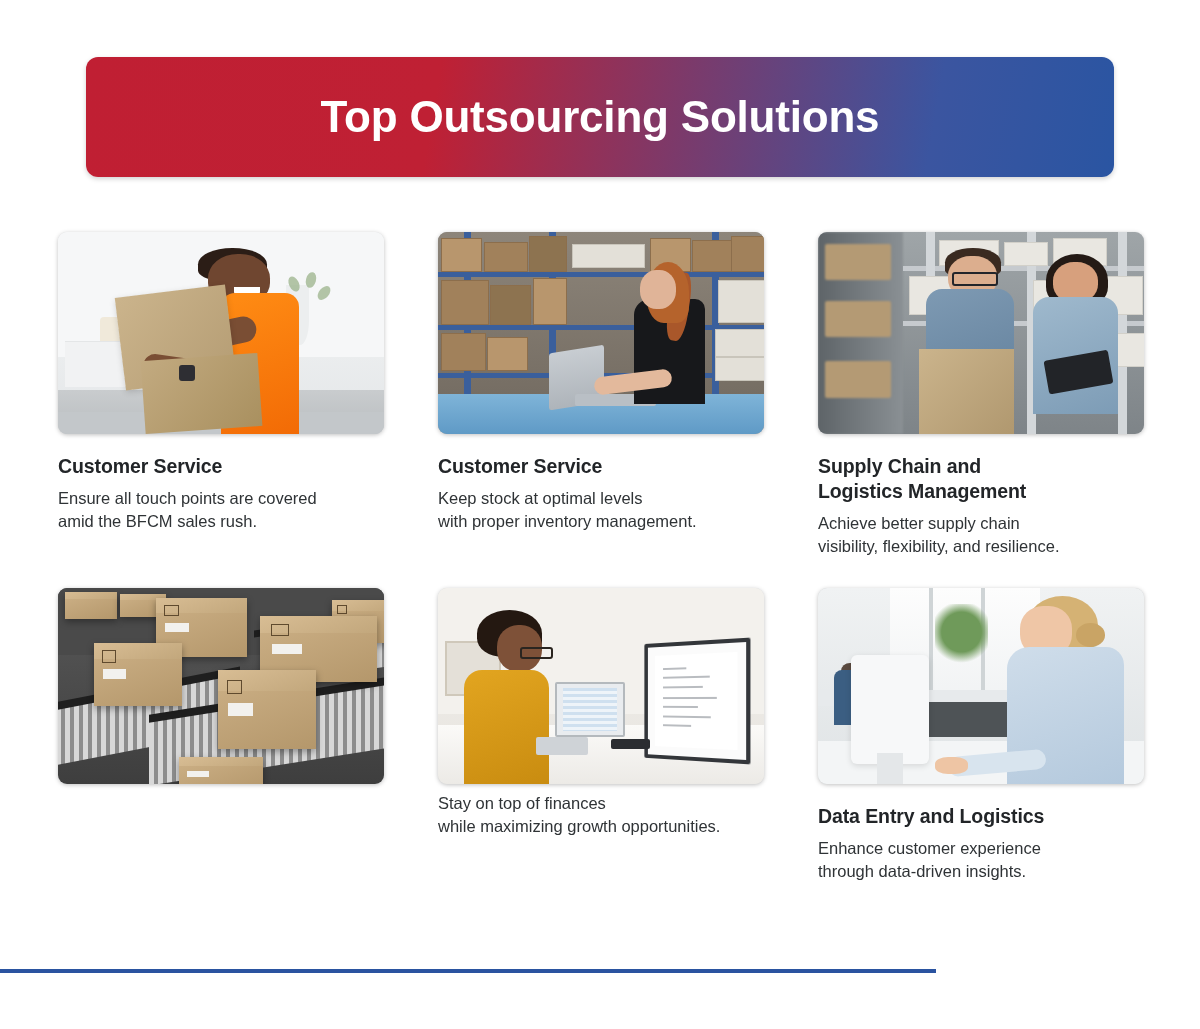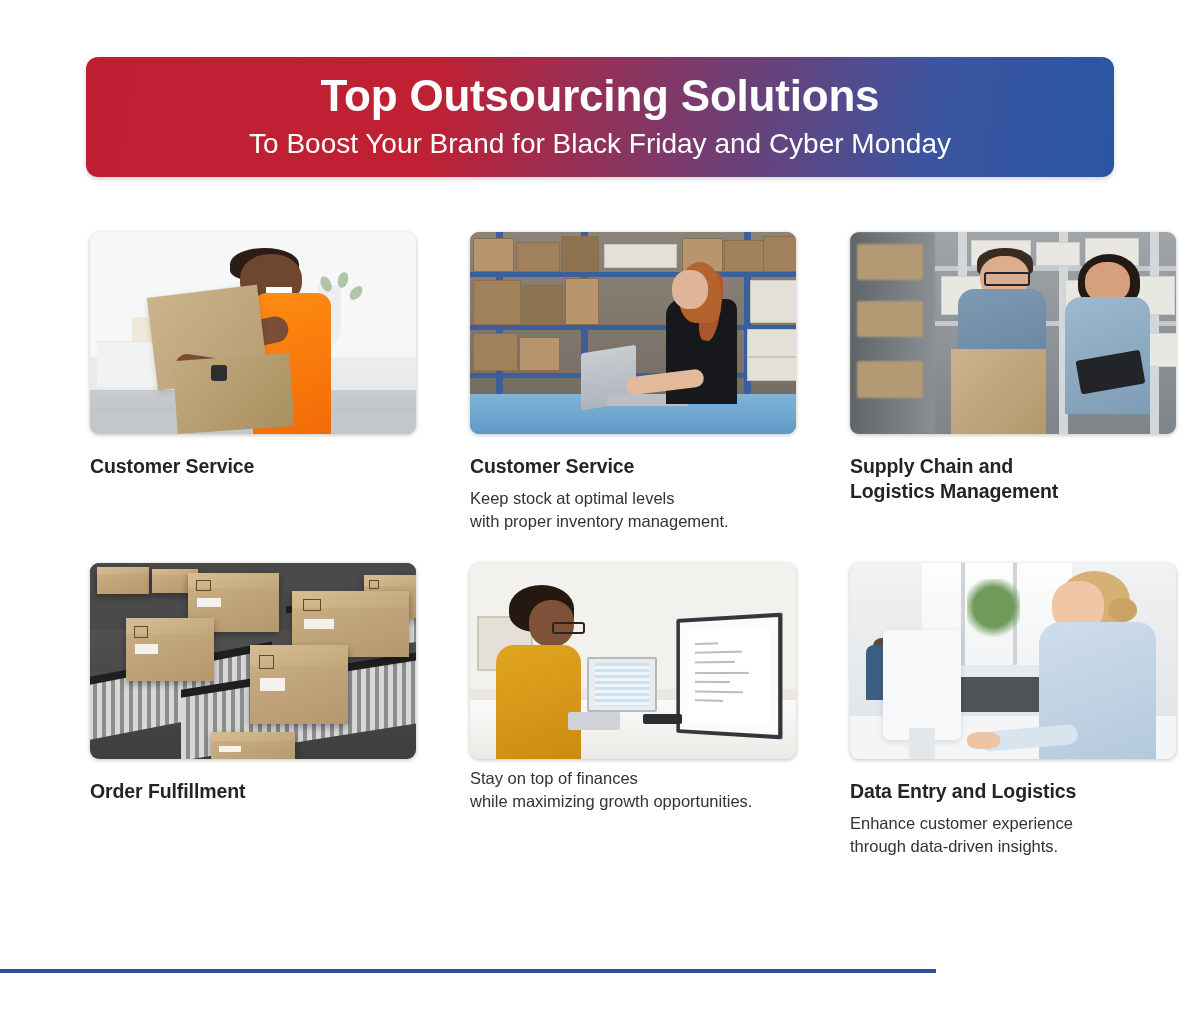--- a/index.html
+++ b/index.html
@@ -47,21 +47,21 @@
     text-align: center;
     white-space: nowrap;
   }
 
   
   .grid {
     position: absolute;
     left: 58px; top: 232px;
     width: 1092px;
   }
-  .row { display: flex; margin-left: 32px; }
+  .row { display: flex; }
   .row.row2 { margin-top: 31px; }
   .card {
     width: 326px;
     margin-right: 54px;
   }
   .card:last-child { margin-right: 0; }
 
   .photo {
     position: relative;
     width: 326px;
@@ -205,21 +205,20 @@
   .p6 .arm { position:absolute; left:40%; top:84%; width:30%; height:10%; background:#d8e4ee; border-radius:10px; transform:rotate(-5deg); }
   .p6 .hand { position:absolute; left:36%; top:86%; width:10%; height:9%; background:#eec5a4; border-radius:40%; }
 </style>
 </head>
 <body>
 
 <div id="page">
 
   <div class="banner">
     <div class="banner-title">Top Outsourcing Solutions</div>
-    <div class="banner-subtitle">To Boost Your Brand for Black Friday and Cyber Monday</div>
   </div>
 
   <div class="grid">
 
     <div class="row row1">
 
       <div class="card">
         <div class="photo">
           <div class="p1">
             <div class="wall"></div>
@@ -236,20 +235,22 @@
             <div class="smile"></div>
             <div class="torso"></div>
             <div class="arm"></div>
             <div class="box1"></div>
             <div class="arm2"></div>
             <div class="box2"></div>
             <div class="watch"></div>
           </div>
         </div>
         <div class="card-title" style="white-space: pre-line;">Customer Service</div>
+        <div class="card-desc">Ensure all touch points are covered
+amid the BFCM sales rush.</div>
       </div>
 
       <div class="card">
         <div class="photo">
           <div class="p2">
             <div class="shelfbg"></div>
             <div class="beam" style="top:20%;"></div>
             <div class="beam" style="top:46%;"></div>
             <div class="beam" style="top:70%;"></div>
             <div class="post" style="left:8%;"></div>
@@ -311,20 +312,22 @@
             <div class="m-torso"></div>
             <div class="w-hair"></div>
             <div class="w-head"></div>
             <div class="w-torso"></div>
             <div class="box"></div>
             <div class="tablet"></div>
           </div>
         </div>
         <div class="card-title" style="white-space: pre-line;">Supply Chain and
 Logistics Management</div>
+        <div class="card-desc">Achieve better supply chain
+visibility, flexibility, and resilience.</div>
       </div>
     </div>
 
     <div class="row row2">
 
       <div class="card tall">
         <div class="photo">
           <div class="p4">
             <div class="floor"></div>
             <div class="conv" style="left:-6%;top:52%;width:62%;height:30%;transform:skewY(-11deg);"></div>
@@ -362,21 +365,20 @@
                 <div class="lid"></div>
                 <div class="mk"></div>
                 <div class="lbl"></div>
               </div>
             <div class="cb" style="left:37%;top:86%;width:26%;height:18%;">
                 <div class="lid"></div>
                 <div class="lbl"></div>
               </div>
           </div>
         </div>
-        <div class="card-title" style="white-space: pre-line;">Order Fulfillment</div>
       </div>
 
       <div class="card tall">
         <div class="photo">
           <div class="p5">
             <div class="wall"></div>
             <div class="shelfw"></div>
             <div class="desk"></div>
             <div class="monitor">
               <div class="doc">

